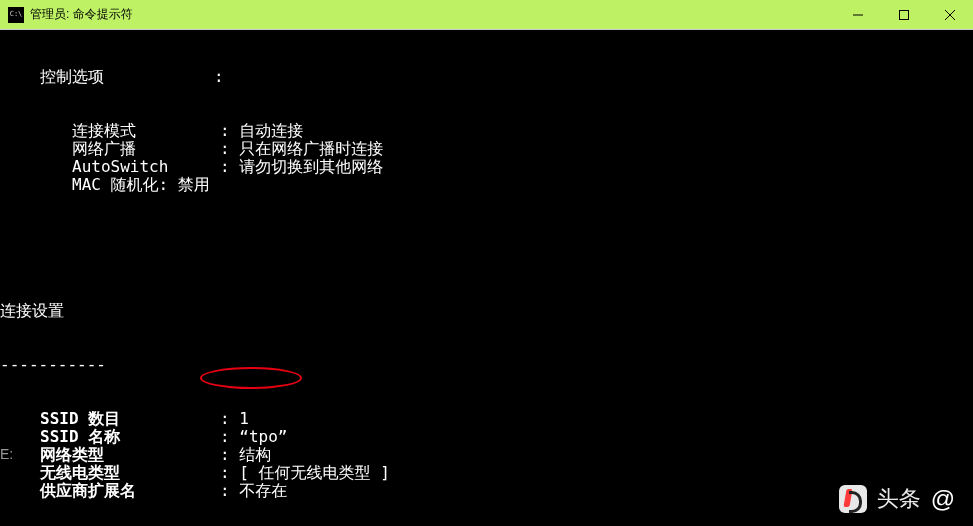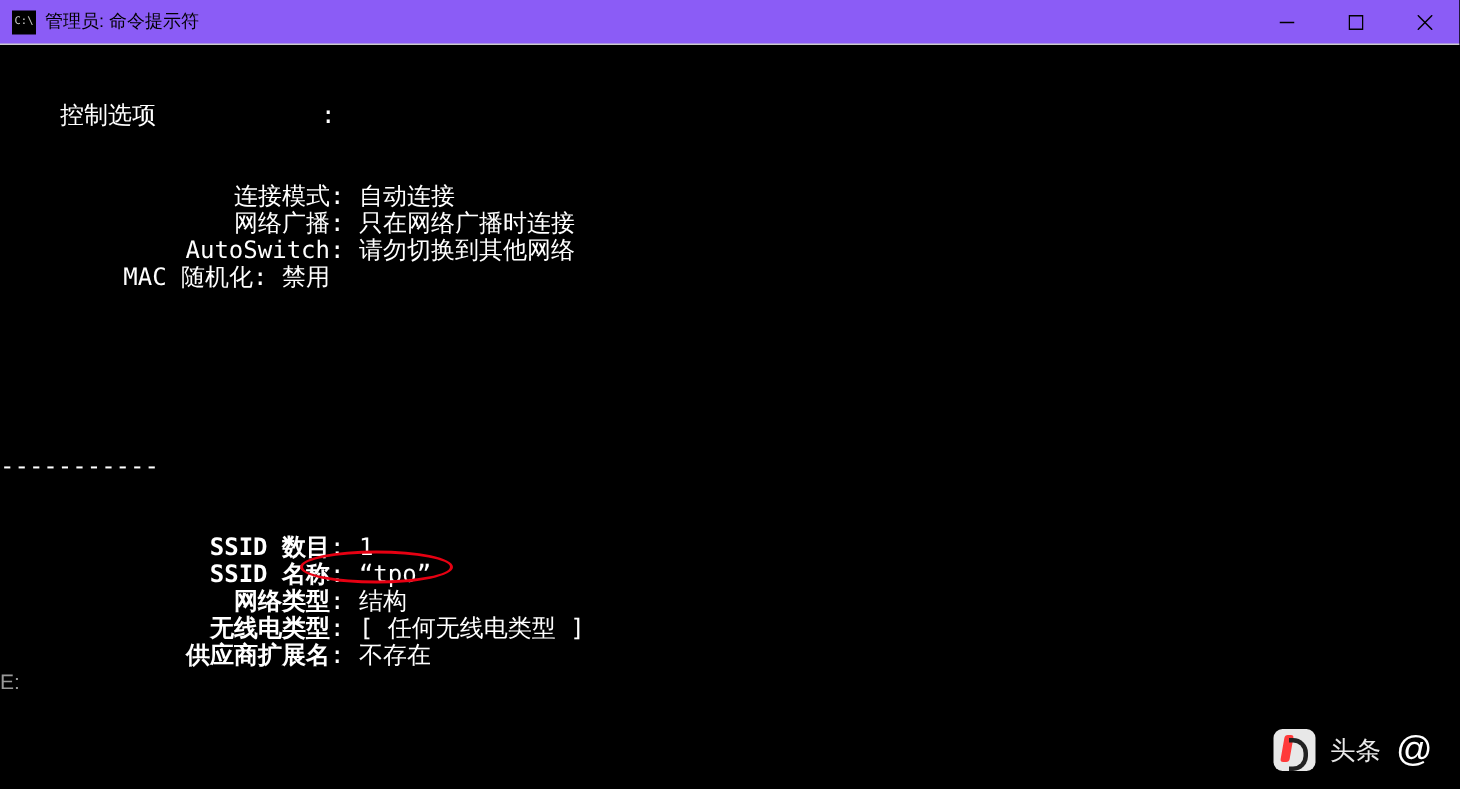--- a/index.html
+++ b/index.html
@@ -8,21 +8,21 @@
       height: 526px;
       background: #000;
       font-family: "NSimSun", "SimSun", "Consolas", monospace;
       font-size: 16px;
       color: #fff;
       overflow: hidden;
       position: relative;
     }
     .titlebar {
       height: 30px;
-      background: #8b5cf6;
+      background: #bef264;
       color: #000;
       display: flex;
       align-items: center;
       border-bottom: 1px solid #ccc;
     }
     .titlebar-icon {
       width: 16px;
       height: 16px;
       margin: 0 6px 0 8px;
       background: #000;
@@ -57,21 +57,21 @@
       color: #000;
     }
     .window-btn svg { width: 10px; height: 10px; }
     .terminal {
       padding: 2px 0 0 0;
       line-height: 18px;
       white-space: pre;
       font-size: 16px;
       letter-spacing: 0;
     }
-    .terminal-row { height: 18px; display: flex; text-align: right; }
+    .terminal-row { height: 18px; display: flex; }
     .col-indent1 { width: 40px; display: inline-block; }
     .col-indent2 { width: 72px; display: inline-block; }
     .col-label { width: 180px; display: inline-block; font-weight: bold; }
     .highlight-circle {
       position: absolute;
       border: 2px solid #e60012;
       border-radius: 50%;
       width: 102px;
       height: 22px;
       left: 200px;
@@ -105,21 +105,21 @@
     }
     .watermark-logo::after {
       content: "";
       position: absolute;
       right: 5px; top: 6px;
       width: 10px; height: 16px;
       border: 3px solid #222;
       border-left: none;
       border-radius: 0 10px 10px 0;
     }
-    .watermark-text1 { color: #e8e8e8; font-size: 17px; font-weight: 500; }
+    .watermark-text1 { color: #e8e8e8; font-size: 22px; font-weight: 500; }
     .watermark-text2 { color: #fff; font-size: 24px; font-weight: 500; }
     .left-edge {
       position: absolute;
       left: 0;
       top: 446px;
       color: #999;
       font-size: 14px;
       font-family: sans-serif;
     }
   </style>
@@ -147,20 +147,21 @@
         </svg>
     </div>
   </div>
 </div>
 
 <div class="terminal">
   <div class="terminal-row"><span class="col-indent1"></span><span>控制选项</span><span style="display:inline-block;width:110px"></span><span>:</span></div>
   <div id="control-items"><div class="terminal-row"><span class="col-indent2"></span><span style="display: inline-block; width: 148px;">连接模式</span><span>: </span><span>自动连接</span></div><div class="terminal-row"><span class="col-indent2"></span><span style="display: inline-block; width: 148px;">网络广播</span><span>: </span><span>只在网络广播时连接</span></div><div class="terminal-row"><span class="col-indent2"></span><span style="display: inline-block; width: 148px;">AutoSwitch</span><span>: </span><span>请勿切换到其他网络</span></div><div class="terminal-row"><span class="col-indent2"></span><span style="display: inline-block; width: 148px;">MAC 随机化: 禁用</span></div></div>
 
   <div class="terminal-row">&nbsp;</div>
+  <div class="terminal-row">连接设置</div>
   <div class="terminal-row">-----------</div>
   <div id="connection-items"><div class="terminal-row"><span class="col-indent1"></span><span class="col-label">SSID 数目</span><span>: </span><span>1</span></div><div class="terminal-row"><span class="col-indent1"></span><span class="col-label">SSID 名称</span><span>: </span><span>“tpo”</span></div><div class="terminal-row"><span class="col-indent1"></span><span class="col-label">网络类型</span><span>: </span><span>结构</span></div><div class="terminal-row"><span class="col-indent1"></span><span class="col-label">无线电类型</span><span>: </span><span>[ 任何无线电类型 ]</span></div><div class="terminal-row"><span class="col-indent1"></span><span class="col-label">供应商扩展名</span><span>: </span><span>不存在</span></div></div>
 
   
   
   
   
 
   
   

